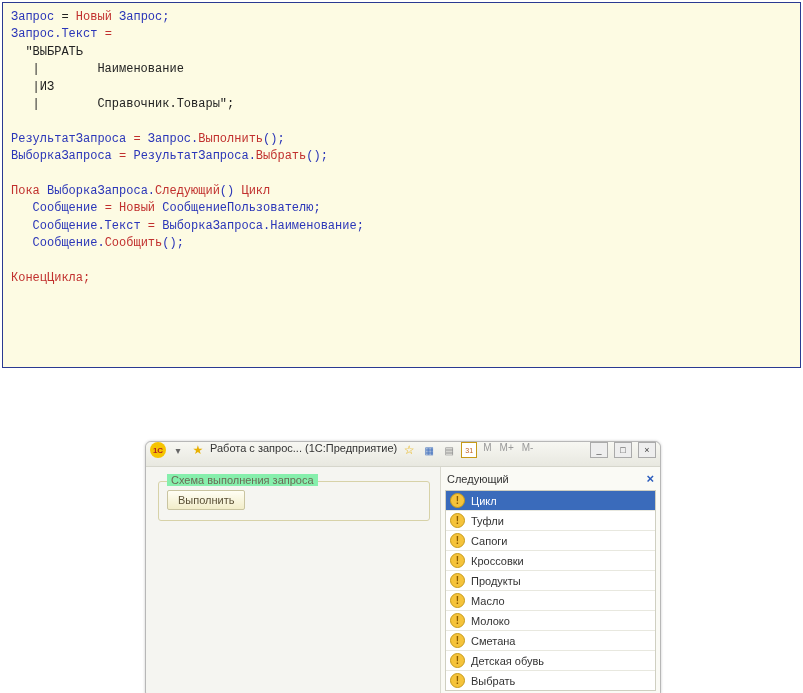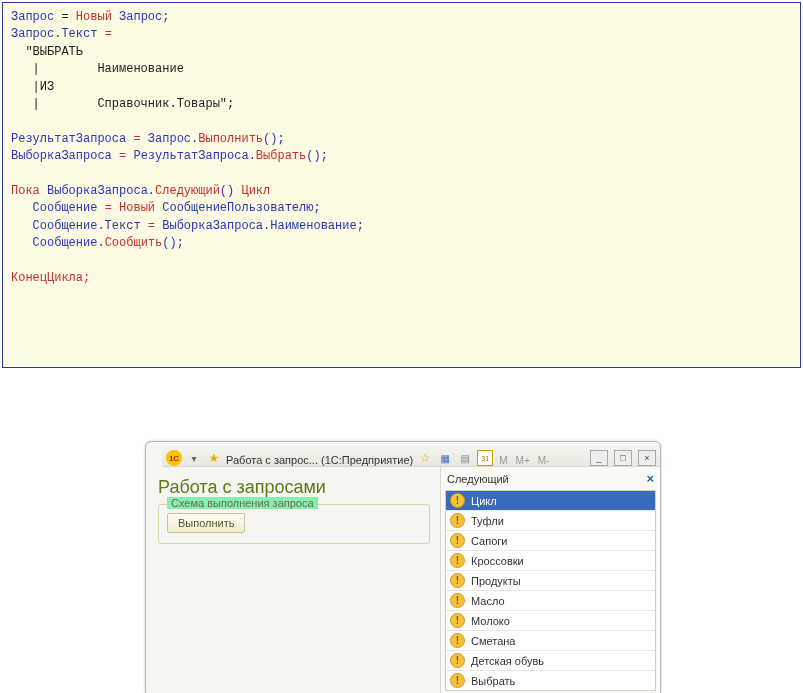--- a/index.html
+++ b/index.html
@@ -32,26 +32,25 @@
     top: 441px;
     width: 514px;
     border: 1px solid #b7b7b7;
     border-radius: 6px;
     background: #f5f5f1;
     box-shadow: 0 0 3px rgba(0,0,0,.2);
   }
   .titlebar {
     height: 24px;
     background: linear-gradient(#f7f7f2,#e8e8e0);
-    display: flex; align-items: flex-end;
+    display: flex; align-items: flex-start;
     padding: 0 4px;
     border-bottom: 1px solid #d6d6cc;
     border-radius: 6px 6px 0 0;
     gap: 4px;
-    margin-left: 16px;
   }
   .logo-1c {
     width: 16px; height: 16px; border-radius: 50%;
     background: #f6c400; display:flex;align-items:center;justify-content:center;
     font-size:8px;font-weight:bold;color:#b02020;
   }
   .tb-btn {
     width: 16px; height:16px; display:flex;align-items:center;justify-content:center;
     font-size:10px;color:#666;
   }
@@ -113,21 +112,20 @@
     <div class="tb-small">M</div>
     <div class="tb-small">M+</div>
     <div class="tb-small">M-</div>
     <div class="tb-spacer"></div>
     <div class="winbtn">_</div>
     <div class="winbtn">□</div>
     <div class="winbtn">×</div>
   </div>
   <div class="app-body">
     <div class="left-pane">
-      <div class="form-title">Работа с запросами</div>
       <div class="fieldset">
         <div class="legend">Схема выполнения запроса</div>
         <button class="run-btn">Выполнить</button>
       </div>
     </div>
     <div class="right-pane">
       <div class="msg-header">
         <span>Следующий</span>
         <span class="close-x">×</span>
       </div>

